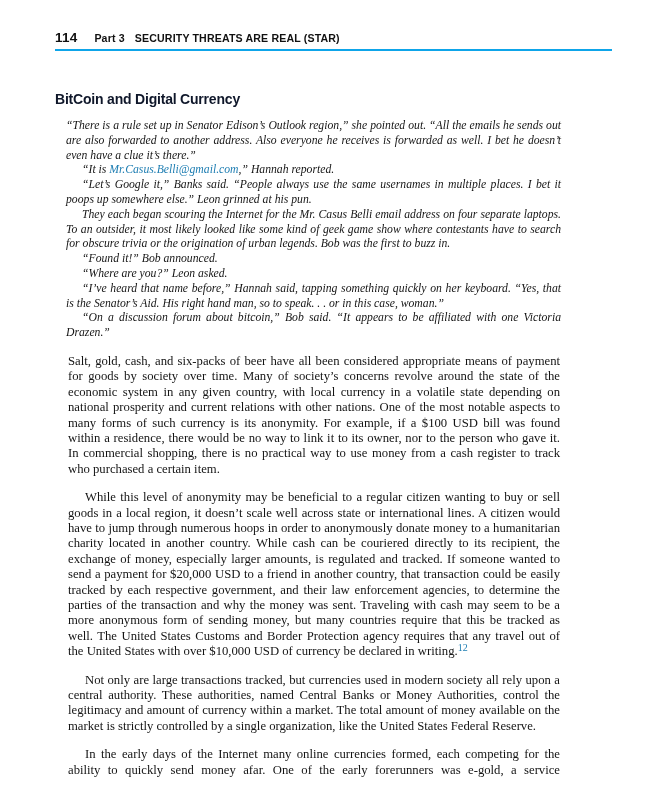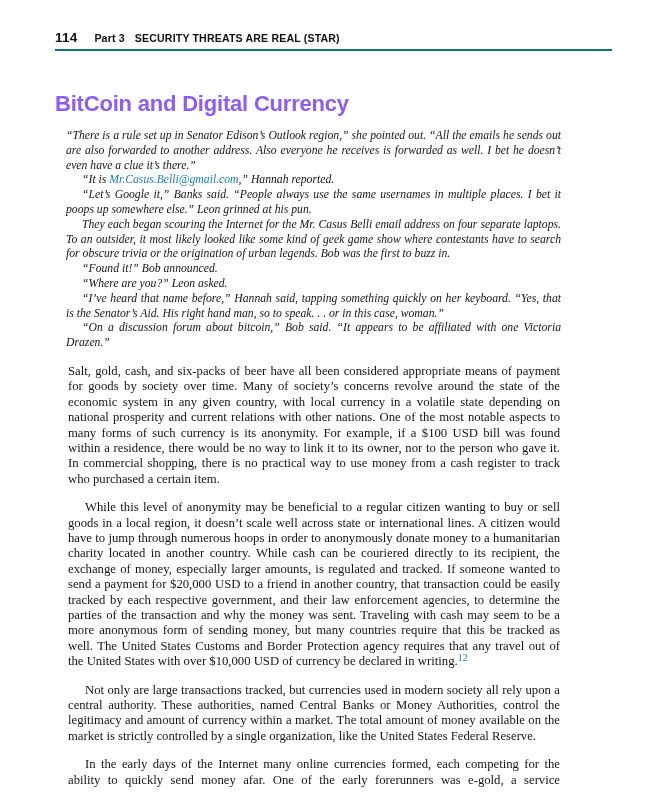--- a/index.html
+++ b/index.html
@@ -19,41 +19,41 @@
     position: absolute;
     left: 55px; top: 30px;
     width: 518px;
   }
   
   .header-row {
     width: 557px;
     font-family: "Liberation Sans", sans-serif;
     display: flex;
     align-items: baseline;
-    border-bottom: 2px solid #0f766e;
+    border-bottom: 2px solid #0ea5e9;
     padding-bottom: 4px;
     color: #111111;
   }
   .page-number {
     font-size: 13.5px;
     font-weight: bold;
     letter-spacing: 0.2px;
     margin-right: 17px;
   }
   .running-head { font-size: 10.6px; font-weight: bold; letter-spacing: 0.15px; }
   .part-label { margin-right: 7px; }
   .running-title { font-weight: bold; }
   
   .section-title {
     margin: 40px 0 0 0;
     font-family: "Liberation Sans", sans-serif;
-    font-size: 22px;
+    font-size: 14px;
     font-weight: bold;
     letter-spacing: -0.2px;
-    color: #8b5cf6;
+    color: #0f172a;
   }
   
   .vignette {
     margin: 12px 12px 0 11px;
     font-style: italic;
     font-size: 11.7px;
     line-height: 14.8px;
     text-align: justify;
     color: #141414;
   }

